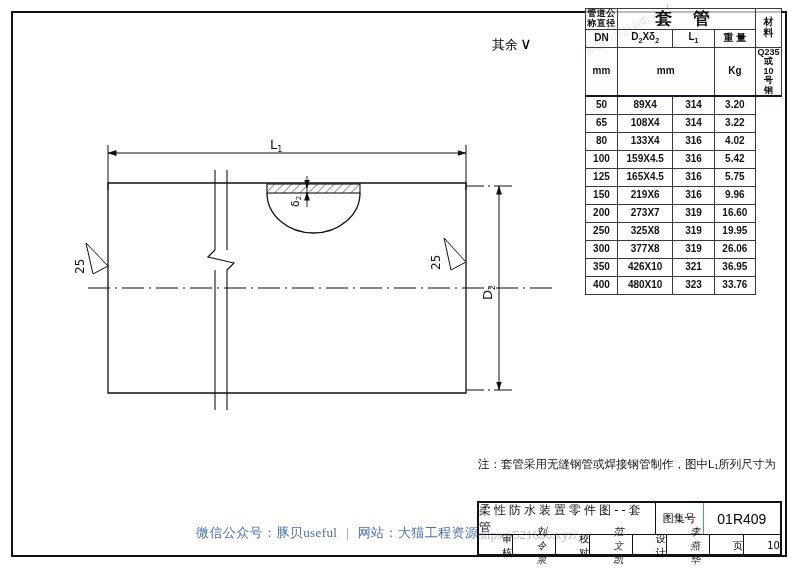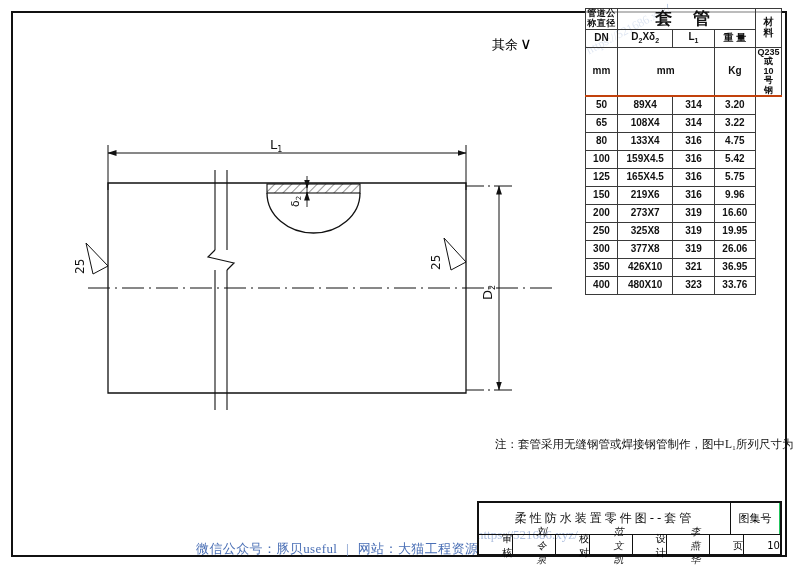--- a/index.html
+++ b/index.html
@@ -32,21 +32,21 @@
     position: absolute;
     color: #4a6fb5;
     font-size: 13px;
     letter-spacing: 0.4px;
     white-space: nowrap;
     font-family: "Liberation Serif", serif;
   }
   .watermark .sep { color: #6f8dc4; padding: 0 5px; }
   .watermark .url { font-family: "Liberation Serif", serif; }
   #watermark-top { left: 196px; top: 16px; }
-  #watermark-bottom { left: 196px; top: 524px; margin-top: 16px; }
+  #watermark-bottom { left: 196px; top: 524px; }
   #watermark-url-mid {
     position: absolute;
     left: 477px;
     top: 527px;
     color: #4a6fb5;
     font-size: 13px;
     font-family: "Liberation Serif", serif;
     white-space: nowrap;
   }
   #watermark-url-tbl {
@@ -92,40 +92,39 @@
     font-weight: bold;
     line-height: 1.05;
   }
   #parts-table .hdr-cn { font-size: 9px; line-height: 1.1; letter-spacing: 0.5px; }
   #parts-table .hdr-big { font-size: 17px; letter-spacing: 8px; font-weight: bold; }
   #parts-table .c-dn { width: 32px; }
   #parts-table .c-spec { width: 56px; }
   #parts-table .c-l1 { width: 42px; }
   #parts-table .c-wt { width: 42px; }
   #parts-table .c-mat { width: 25px; }
-  #parts-table .thickline { border-bottom: 2px solid #c2410c; }
+  #parts-table .thickline { border-bottom: 2px solid #0f172a; }
   .mat-cell {
     vertical-align: middle;
     font-size: 9px;
     line-height: 1.9;
     padding: 2px 0;
   }
   .mat-cell div { text-align: center; }
   .sub { font-size: 7px; vertical-align: sub; }
   
   #note-block {
     position: absolute;
     left: 478px;
-    top: 435px;
+    top: 455px;
     width: 300px;
     font-size: 11.5px;
     color: #111;
     line-height: 1.65;
-    font-family: Liberation Serif, serif;
-    margin-left: 17px;
+    font-family: Liberation Sans, sans-serif;
   }
   #note-block .note-line2 { padding-left: 16px; }
   
   #title-block {
     position: absolute;
     left: 477px;
     top: 501px;
     width: 305px;
     height: 55px;
     border: 2px solid #111;
@@ -317,21 +316,21 @@
         <tr>
           <td class="c-dn">65</td>
           <td class="c-spec">108X4</td>
           <td class="c-l1">314</td>
           <td class="c-wt">3.22</td>
         </tr>
         <tr>
           <td class="c-dn">80</td>
           <td class="c-spec">133X4</td>
           <td class="c-l1">316</td>
-          <td class="c-wt">4.75</td>
+          <td class="c-wt">4.02</td>
         </tr>
         <tr>
           <td class="c-dn">100</td>
           <td class="c-spec">159X4.5</td>
           <td class="c-l1">316</td>
           <td class="c-wt">5.42</td>
         </tr>
         <tr>
           <td class="c-dn">125</td>
           <td class="c-spec">165X4.5</td>
@@ -378,20 +377,21 @@
   </table>
 
   <div id="note-block">
     <div class="note-line1">注：套管采用无缝钢管或焊接钢管制作，图中L₁所列尺寸为</div>
   </div>
 
   <div id="title-block">
     <div id="tb-row1">
       <div id="tb-title">柔性防水装置零件图--套管</div>
       <div id="tb-atlas-label">图集号</div>
+      <div id="tb-atlas-value">01R409</div>
     </div>
     <div id="tb-row2">
       <div class="tb-lbl">审核</div>
       <div class="tb-sig">刘令泉</div>
       <div class="tb-lbl">校对</div>
       <div class="tb-sig">范文凯</div>
       <div class="tb-lbl">设计</div>
       <div class="tb-sig">李燕华</div>
       <div class="tb-page-lbl">页</div>
       <div class="tb-page-val">10</div>

